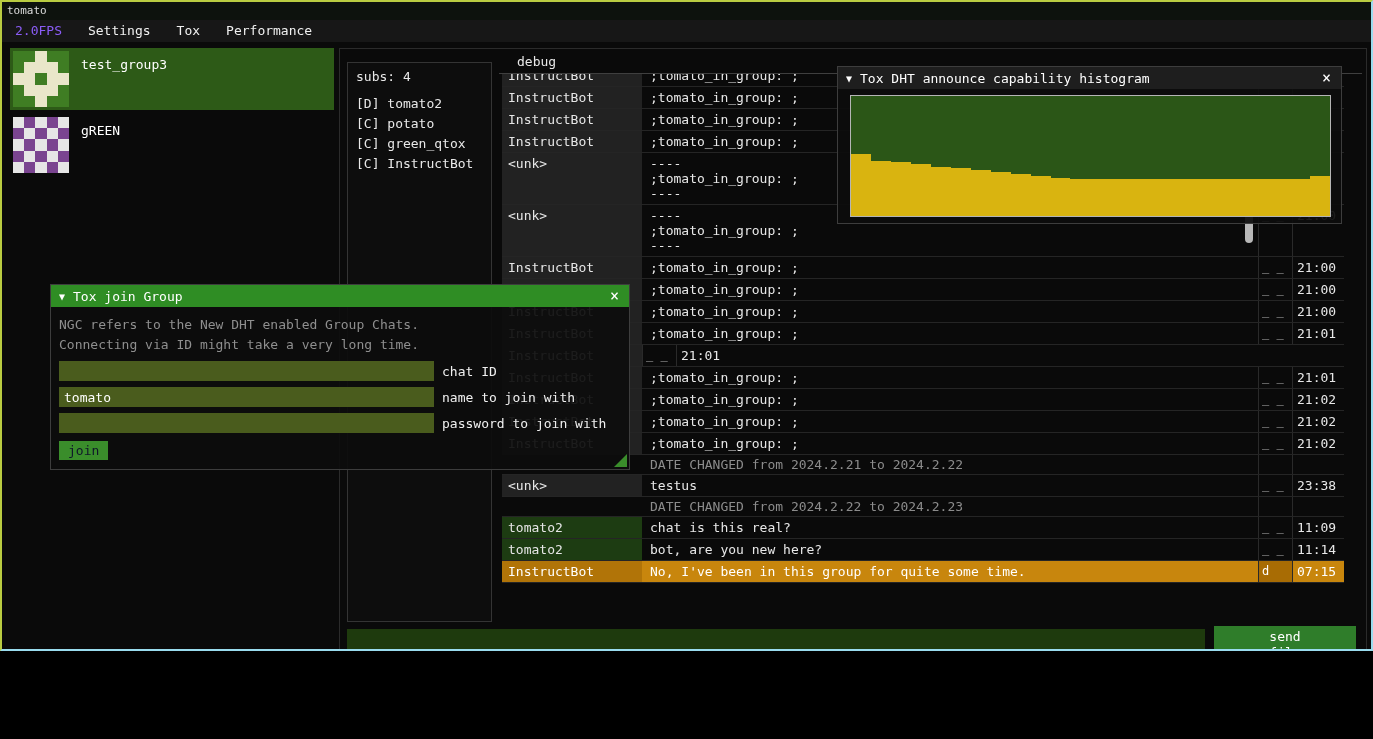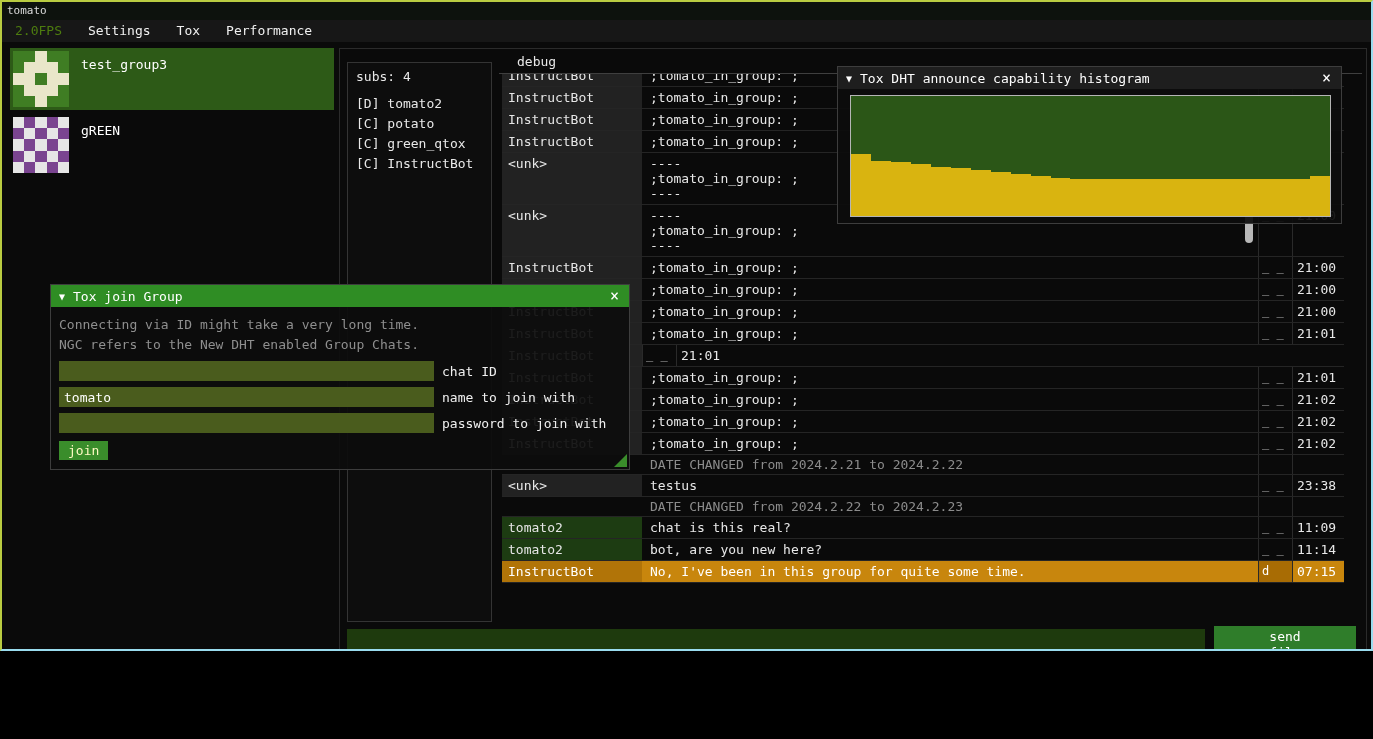--- a/index.html
+++ b/index.html
@@ -7,21 +7,21 @@
     position:relative;width:1373px;height:651px;box-sizing:border-box;
     background:#0a0a0a;overflow:hidden;
     border-top:2px solid #b9cc41;border-left:2px solid #b9cc41;
     border-right:2px solid #9adcee;border-bottom:2px solid #9adcee;
     font-family:"DejaVu Sans Mono", monospace;font-size:13px;color:#e8e8e8;
   }
   .titlebar{position:absolute;left:0;top:0;right:0;height:18px;background:#0d120d;
     font-size:11px;line-height:17px;padding-left:5px;color:#dcdcdc;}
   .menubar{position:absolute;left:0;top:18px;right:0;height:22px;background:#171717;display:flex;}
   .menu-item{padding:0 13px;line-height:22px;color:#f0f0f0;}
-  .menu-item.fps{color:#4d7c0f;}
+  .menu-item.fps{color:#8b5cf6;}
 
   
   .group-list{position:absolute;left:8px;top:46px;width:324px;}
   .group-item{height:62px;display:flex;align-items:center;gap:12px;padding:3px;box-sizing:border-box;margin-bottom:4px;}
   .group-item.selected{background:#2d5a17;}
   .avatar{display:grid;grid-template-columns:repeat(5,1fr);grid-template-rows:repeat(5,1fr);
     width:56px;height:56px;flex:none;}
   .group-name{align-self:flex-start;padding-top:6px;color:#ffffff;}
 
   
@@ -78,21 +78,21 @@
   .hist-bar{flex:1;background:#d9b410;}
 
   .join-window{left:48px;top:282px;width:580px;height:186px;z-index:30;}
   .join-window .win-titlebar{background:#2f8d24;}
   .join-body{padding:8px;}
   .desc{color:#8f8f8f;line-height:20px;}
   .field-row{display:flex;align-items:center;gap:8px;margin-top:6px;}
   .field{width:375px;height:20px;box-sizing:border-box;background:#4a5c1d;border:none;outline:none;
     color:#fff;font-family:"DejaVu Sans Mono", monospace;font-size:13px;padding:0 5px;}
   .field-label{color:#f0f0f0;}
-  .join-btn{display:inline-block;margin-top:8px;background:#3a8d2b;color:#fef9c3;padding:2px 9px;}
+  .join-btn{display:inline-block;margin-top:8px;background:#3a8d2b;color:#0f172a;padding:2px 9px;}
   .resize-grip{position:absolute;right:2px;bottom:2px;width:0;height:0;
     border-left:13px solid transparent;border-bottom:13px solid #3a8d2b;}
 </style>
 </head>
 <body>
 
 <div class="app">
 
   <div class="titlebar">
     <span>tomato</span>
@@ -358,22 +358,22 @@
       </div>
   </div>
 
   <div class="float-win join-window">
     <div class="win-titlebar">
       <span class="arrow">▼</span>
       <span>Tox join Group</span>
       <span class="close">×</span>
     </div>
     <div class="join-body">
+      <div class="desc">NGC refers to the New DHT enabled Group Chats.</div>
       <div class="desc">Connecting via ID might take a very long time.</div>
-      <div class="desc">NGC refers to the New DHT enabled Group Chats.</div>
       <div class="field-row">
         <input class="field" value="" style="">
         <span class="field-label">chat ID</span>
       </div>
       <div class="field-row">
         <input class="field" value="tomato" style="">
         <span class="field-label">name to join with</span>
       </div>
       <div class="field-row">
         <input class="field" value="" style="">

